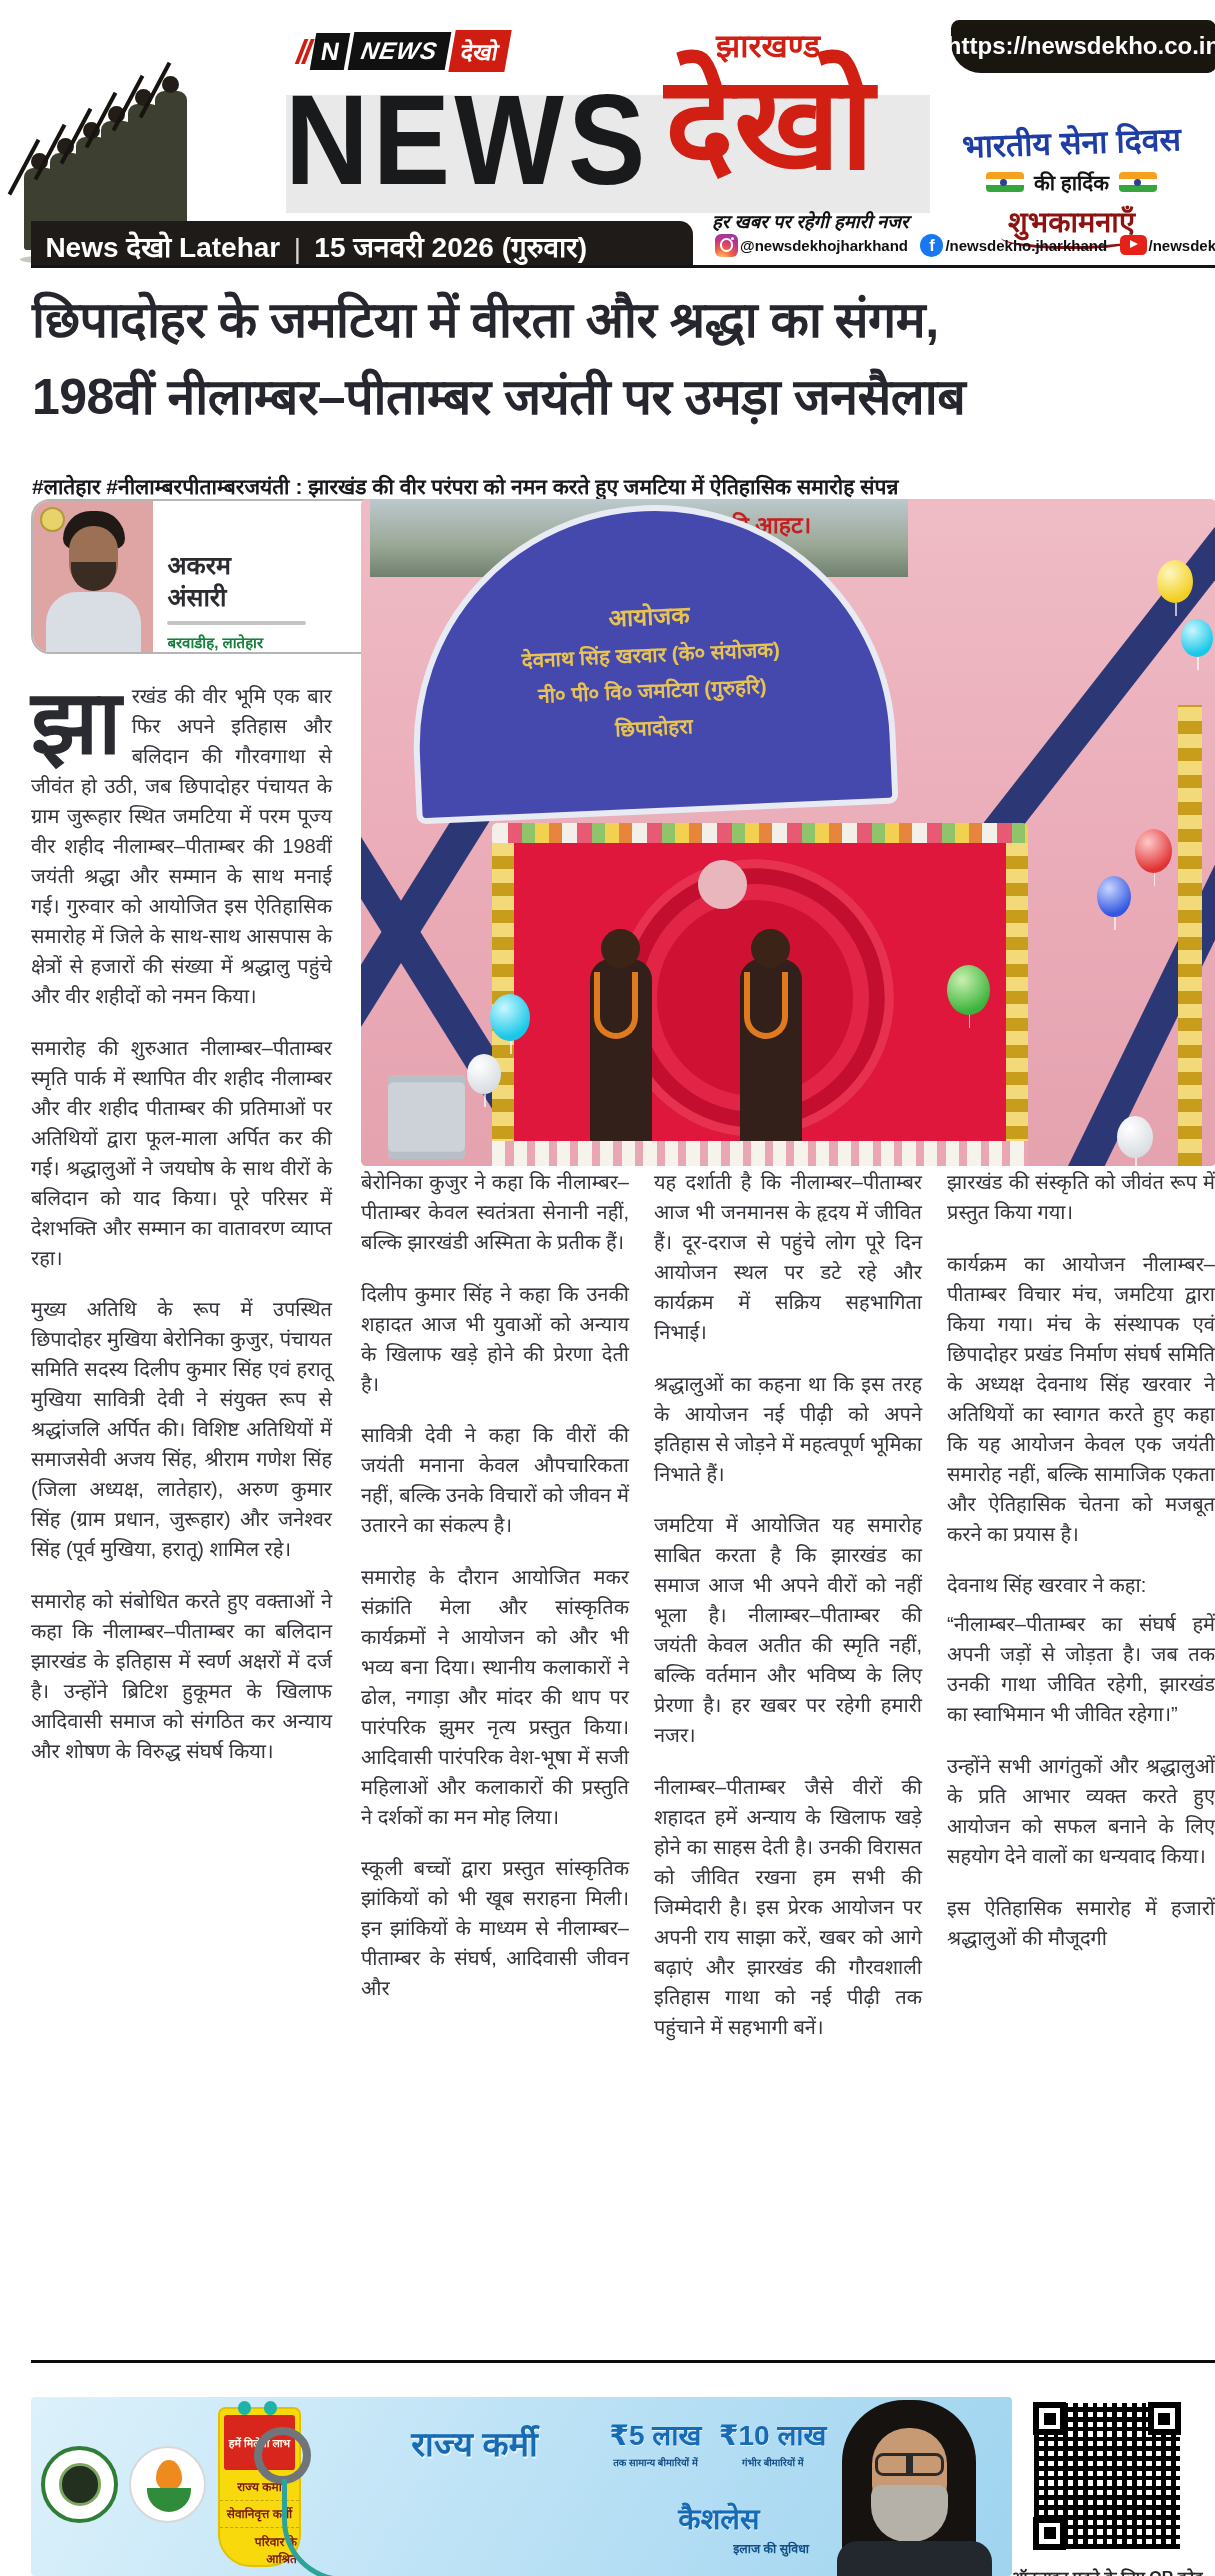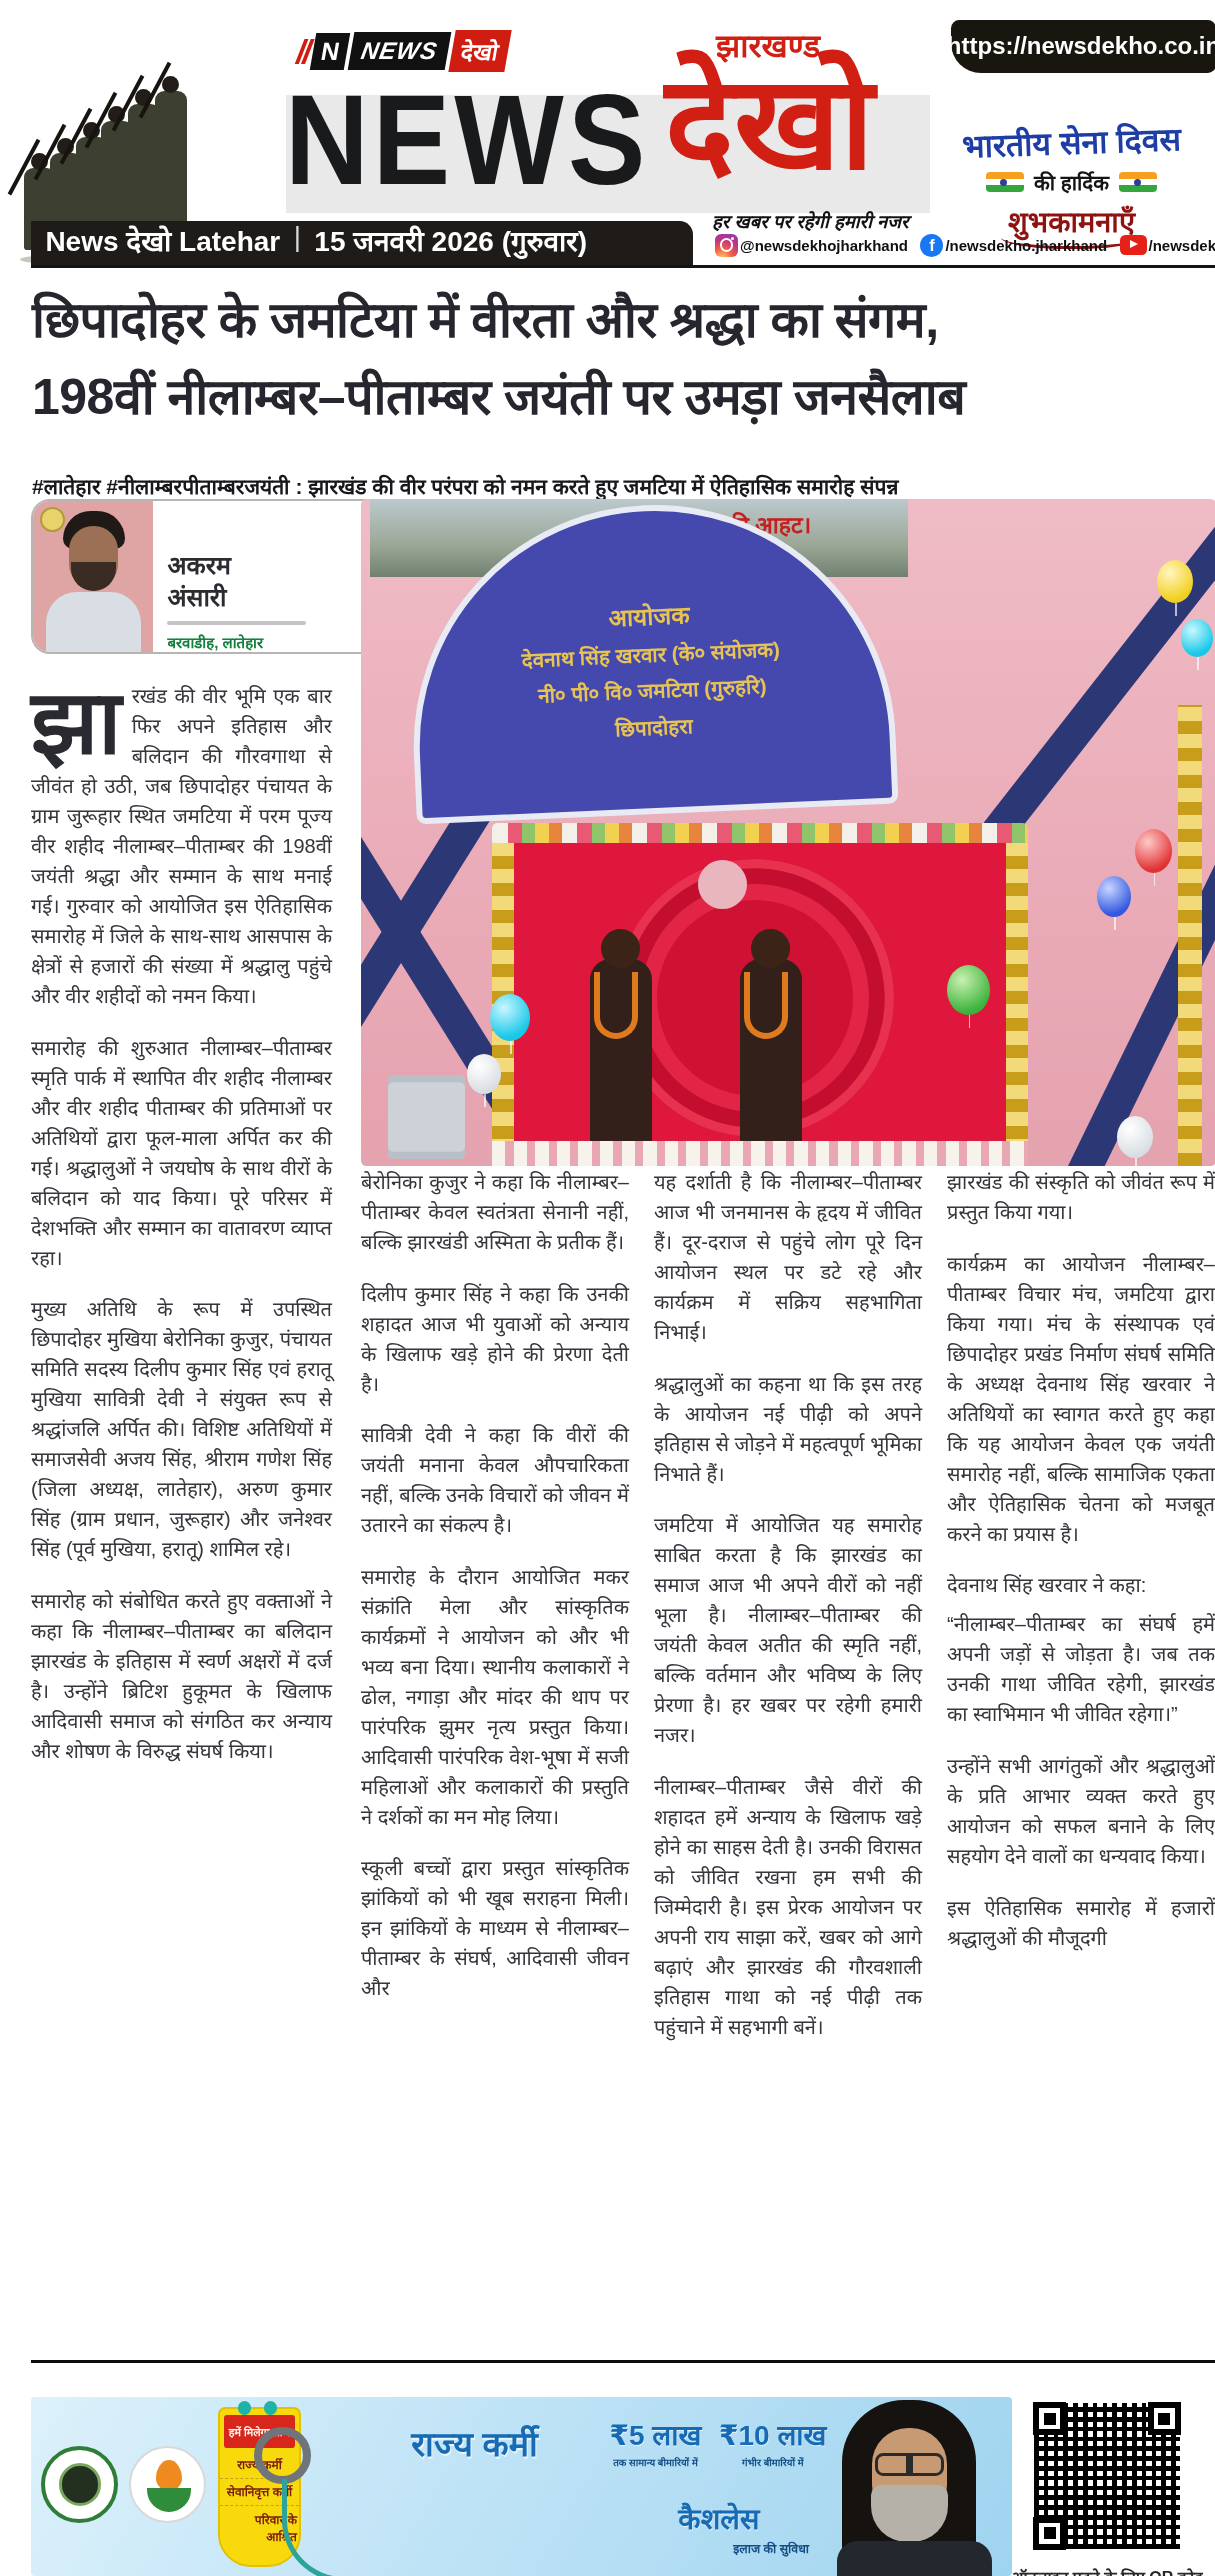--- a/index.html
+++ b/index.html
@@ -29,21 +29,21 @@
   .army{left:927px;top:120px;width:289px;text-align:center;}
   .army-1{font-size:32px;font-weight:900;color:#1e3ea6;transform:rotate(-2deg);}
   .army-row{margin-top:5.2px;display:flex;justify-content:center;align-items:center;gap:10.3px;}
   .flag{width:38px;height:19.6px;border-radius:4.1px;position:relative;
         background:linear-gradient(180deg,#f5a01e 0 34%,#ffffff 34% 66%,#35a63e 66% 100%);}
   .flag::after{content:"";position:absolute;left:14.4px;top:6.7px;width:7.2px;height:7.2px;border-radius:50%;background:#2b3f9e;}
   .army-2{font-size:20.6px;font-weight:900;color:#151517;}
   .army-3{display:inline-block;margin-top:5.2px;font-size:29px;font-weight:900;color:#8e1310;border-bottom:3.6px solid #8e1310;
           border-radius:0 0 60% 60%/0 0 13.4px 13.4px;padding:0 7.2px 5.2px 7.2px;}
   .date-bar{left:31px;top:221px;width:662px;height:44px;background:#1f1b18;border-radius:0 13.4px 0 0;color:#fff;
-            display:flex;align-items:flex-start;gap:13.4px;padding-left:14.4px;font-size:28px;font-weight:700;box-sizing:border-box;}
+            display:flex;align-items:flex-end;gap:13.4px;padding-left:14.4px;font-size:28px;font-weight:700;box-sizing:border-box;}
   .date-sep{font-weight:300;color:#d8d8d8;}
   .social{left:715px;top:230px;display:flex;gap:12.4px;align-items:center;height:30px;}
   .soc{display:flex;align-items:center;gap:2px;font-size:15px;font-weight:800;color:#101013;}
   .ic{flex:0 0 auto;}
   .ic-ig{width:23px;height:23px;border-radius:6.2px;position:relative;
          background:radial-gradient(circle at 30% 110%,#ffd776 0%,#f56040 35%,#c13584 65%,#833ab4 100%);}
   .ic-ig::before{content:"";position:absolute;inset:4.6px;border:2.1px solid #fff;border-radius:50%;}
   .ic-ig::after{content:"";position:absolute;right:3.6px;top:3.1px;width:3.1px;height:3.1px;border-radius:50%;background:#fff;}
   .ic-fb{width:23px;height:23px;border-radius:50%;background:#1877f2;color:#fff;font-weight:900;font-size:16.5px;
          display:flex;align-items:center;justify-content:center;}
@@ -140,21 +140,21 @@
   .seal{position:absolute;border-radius:50%;background:#fff;}
   .seal1{left:10.3px;top:49px;width:77px;height:77px;border:4.1px solid #2f7d36;box-sizing:border-box;}
   .seal1::after{content:"";position:absolute;inset:13.4px;border-radius:50%;background:#23301f;border:3.1px solid #7aa85e;}
   .seal2{left:98px;top:49px;width:77px;height:77px;border:2.1px solid #d8d8d8;box-sizing:border-box;}
   .seal2::before{content:"";position:absolute;left:25px;top:12.4px;width:26px;height:31px;border-radius:50% 50% 50% 50%/60% 60% 40% 40%;background:#ef8b1e;}
   .seal2::after{content:"";position:absolute;left:15.5px;top:40px;width:44px;height:24px;border-radius:0 0 31px 31px;background:#2f8c3a;}
   .ycard{position:absolute;left:187px;top:10.3px;width:83px;height:160px;background:#f7d90c;border:2.1px solid #e0c104;
          border-radius:7.2px 7.2px 33px 33px;box-sizing:border-box;text-align:center;}
   .ycard::before,.ycard::after{content:"";position:absolute;top:-8.2px;width:13.4px;height:13.4px;border-radius:50%;background:#1fb3a8;}
   .ycard::before{left:17.5px;} .ycard::after{left:44px;}
-  .y-head{margin:6.2px 4.1px 3.1px 4.1px;background:#d8261c;color:#fff7e8;font-size:10.8px;font-weight:800;padding:9px 1px;border-radius:3.1px;}
+  .y-head{margin:6.2px 4.1px 3.1px 4.1px;background:#d8261c;color:#fff7e8;font-size:10.8px;font-weight:800;padding:20px 1px;border-radius:3.1px;}
   .y-item{font-size:12px;font-weight:800;color:#7a1d12;padding:4.6px 2.1px;border-bottom:1.5px dashed #c8a30a;}
   .y-item:last-child{border-bottom:none;text-align:right;}
   .steth{position:absolute;left:223px;top:30px;width:57px;height:57px;border-radius:50%;border:8.8px solid #70757a;box-sizing:border-box;}
   .steth::after{content:"";position:absolute;left:19.6px;top:44px;width:62px;height:98px;border:0 solid transparent;
                 border-left:5.2px solid #2da39a;border-bottom:5.2px solid #2da39a;border-radius:0 0 0 62px;}
   .ad-title{position:absolute;left:289px;top:23px;width:309px;text-align:center;color:#176bb4;
             text-shadow:1px 1.5px 0 #ffffffaa;}
   .ad-t1{font-size:34px;font-weight:900;}
   .ad-t2{font-size:38px;font-weight:900;margin-top:13.4px;}
   .amounts{position:absolute;left:576px;top:17.5px;width:222px;display:flex;gap:17.5px;justify-content:center;}

